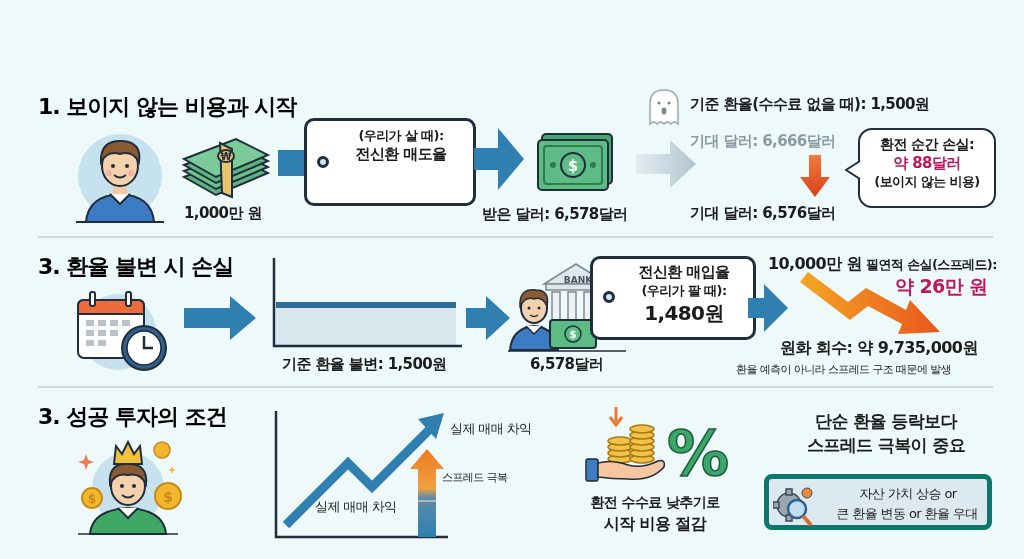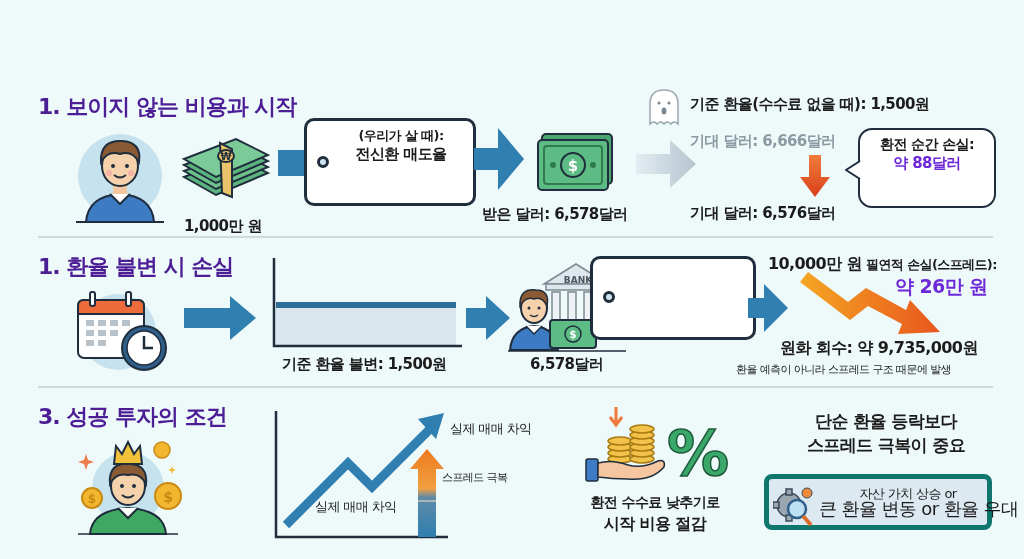--- a/index.html
+++ b/index.html
@@ -4,24 +4,24 @@
 <style>
   * { box-sizing: border-box; margin: 0; padding: 0; }
   html, body { width: 1024px; height: 559px; overflow: hidden; }
   body {
     background: #eef9fa;
     font-family: "DejaVu Sans", "Liberation Sans", sans-serif;
     color: #1b1b1b;
     position: relative;
   }
   .abs { position: absolute; }
-  .sec-title { font-size: 22px; font-weight: bold; letter-spacing: -1px; color: #4c1d95; white-space: nowrap; }
+  .sec-title { font-size: 22px; font-weight: bold; letter-spacing: -1px; color: #000000; white-space: nowrap; }
   .lbl { font-size: 14px; font-weight: bold; letter-spacing: -0.6px; white-space: nowrap; color: #1c1c1c; }
   .lbl-grey { color: #8c9aa3; }
-  .orange { color: #6d28d9; }
+  .orange { color: #be185d; }
   .sep { position: absolute; height: 2px; background: #cfdadd; left: 38px; width: 955px; }
   .tag {
     position: absolute; background: #fff; border: 3px solid #1f2d3d; border-radius: 10px;
     text-align: center; font-weight: bold; letter-spacing: -0.6px;
   }
   .tag .hole {
     position: absolute; width: 12px; height: 12px; border-radius: 50%;
     border: 3px solid #1f2d3d; background: #cfe3f0;
   }
   .bubble {
@@ -61,21 +61,21 @@
       <path d="M4 42 L56 22 L88 38 L36 60Z" fill="#5bb37d"></path>
       <path d="M4 36 L56 16 L88 32 L36 54Z" fill="#6cc08c"></path>
       <path d="M4 30 L56 10 L88 26 L36 48Z" fill="#5bb37d"></path>
       <path d="M4 24 L56 4 L88 20 L36 42Z" fill="#7acb98"></path>
       <path d="M40 8 L52 14 L52 62 L42 58Z" fill="#e9c46a"></path>
       <ellipse cx="46" cy="21" rx="8" ry="6" fill="#e9c46a"></ellipse>
     </g>
     <text x="46" y="25" font-size="10" font-weight="bold" text-anchor="middle" fill="#1f2d3d" font-family="DejaVu Sans, sans-serif">₩</text>
   </svg>
 </div>
-<div class="abs lbl" style="left:184px;top:204px;font-size:15px;margin-top:13px;">1,000만 원</div>
+<div class="abs lbl" style="left:184px;top:204px;font-size:15px;">1,000만 원</div>
 
 <div class="abs" style="left:278px;top:150px;">
   <svg width="40" height="26">
       <rect x="0" y="0" width="40" height="26" fill="#2f7fb0"></rect>
     </svg>
 </div>
 
 <div class="tag" style="left:304px;top:118px;width:172px;height:88px;border-radius:10px 10px 10px 10px;">
   <span class="hole" style="left:10px;top:35px;"></span>
   <div style="padding-left:22px;padding-top:6px;">
@@ -135,30 +135,31 @@
         </linearGradient>
       </defs>
     <path d="M9 0 H21 V22 H30 L15 42 L0 22 H9Z" fill="url(#gred)"></path>
   </svg>
 </div>
 <div class="abs lbl" style="left:690px;top:204px;font-size:15px;">기대 달러: 6,576달러</div>
 
 <div class="bubble" style="left:858px;top:128px;width:138px;height:80px;padding-top:6px;">
   <div style="font-size:14px;">환전 순간 손실:</div>
   <div class="orange" style="font-size:15px;">약 88달러</div>
+  <div style="font-size:13px;">(보이지 않는 비용)</div>
 </div>
 <div class="abs" style="left:845px;top:160px;">
   <svg width="16" height="20">
       <path d="M15 1 L1 10 L15 19" fill="#fff" stroke="#1f2d3d" stroke-width="2"></path>
     </svg>
 </div>
 
 <div class="sep" style="top:236px;"></div>
 
-<div class="abs sec-title" style="left:38px;top:252px;">1. 환율 불변 시 손실</div>
+<div class="abs sec-title" style="left:38px;top:252px;">3. 환율 불변 시 손실</div>
 
 <div class="abs" style="left:72px;top:288px;">
   <svg width="104" height="86" viewBox="0 0 104 86">
     <circle cx="46" cy="44" r="38" fill="#c6e2ee"></circle>
     <rect x="6" y="12" width="66" height="58" rx="6" fill="#fff" stroke="#1f2d3d" stroke-width="2"></rect>
     <path d="M6 18 Q6 12 12 12 H66 Q72 12 72 18 V26 H6Z" fill="#ee6b3b" stroke="#1f2d3d" stroke-width="2"></path>
     <rect x="18" y="4" width="5" height="14" rx="2" fill="#fff" stroke="#1f2d3d" stroke-width="2"></rect>
     <rect x="54" y="4" width="5" height="14" rx="2" fill="#fff" stroke="#1f2d3d" stroke-width="2"></rect>
     <g fill="#b9c2c8">
       <rect x="14" y="32" width="8" height="6"></rect>
@@ -220,20 +221,25 @@
     <rect x="42" y="62" width="46" height="28" rx="3" fill="#5dbb84" stroke="#1f2d3d" stroke-width="2"></rect>
     <circle cx="65" cy="76" r="8" fill="#5dbb84" stroke="#1f2d3d" stroke-width="1.5"></circle>
     <text x="65" y="80" font-size="10" font-weight="bold" text-anchor="middle" fill="#fff" font-family="DejaVu Sans, sans-serif">$</text>
     <line x1="0" y1="93" x2="118" y2="93" stroke="#1f2d3d" stroke-width="1.5"></line>
   </svg>
 </div>
 <div class="abs lbl" style="left:530px;top:355px;font-size:15px;">6,578달러</div>
 
 <div class="tag" style="left:590px;top:256px;width:166px;height:84px;">
   <span class="hole" style="left:10px;top:32px;"></span>
+  <div style="padding-left:22px;padding-top:4px;">
+    <div style="font-size:15px;">전신환 매입율</div>
+    <div style="font-size:13px;">(우리가 팔 때):</div>
+    <div style="font-size:20px;">1,480원</div>
+  </div>
 </div>
 
 <div class="abs" style="left:748px;top:284px;">
   <svg width="40" height="48">
       <path d="M0 14 H16 V0 L40 24 L16 48 V34 H0Z" fill="#2f7fb0"></path>
     </svg>
 </div>
 
 <div class="abs lbl" style="left:768px;top:254px;font-size:16px;">10,000만 원</div>
 <div class="abs lbl" style="left:866px;top:256px;font-size:13px;">필연적 손실(스프레드):</div>
@@ -335,14 +341,14 @@
         <rect x="13" y="4" width="6" height="6"></rect>
           <rect x="13" y="30" width="6" height="6"></rect>
           <rect x="0" y="17" width="6" height="6"></rect>
       </g>
       <circle cx="34" cy="8" r="5" fill="#ee8a3a" stroke="#3a4a5a" stroke-width="1"></circle>
       <circle cx="24" cy="24" r="9" fill="#bfe0f2" stroke="#2f5f8a" stroke-width="2.5"></circle>
       <path d="M30 31 L38 40" stroke="#e06a2a" stroke-width="4"></path>
     </svg>
   </div>
   <div class="abs lbl" style="left:54px;top:6px;width:170px;text-align:center;font-size:13px;font-weight:normal;">자산 가치 상승 or</div>
-  <div class="abs lbl" style="left:50px;top:18px;width:176px;text-align:center;font-size:18px;font-weight:normal;">큰 환율 변동 or 환율 우대</div>
+  <div class="abs lbl" style="left:50px;top:26px;width:176px;text-align:center;font-size:13px;font-weight:normal;">큰 환율 변동 or 환율 우대</div>
 </div>
 
 </body></html>

